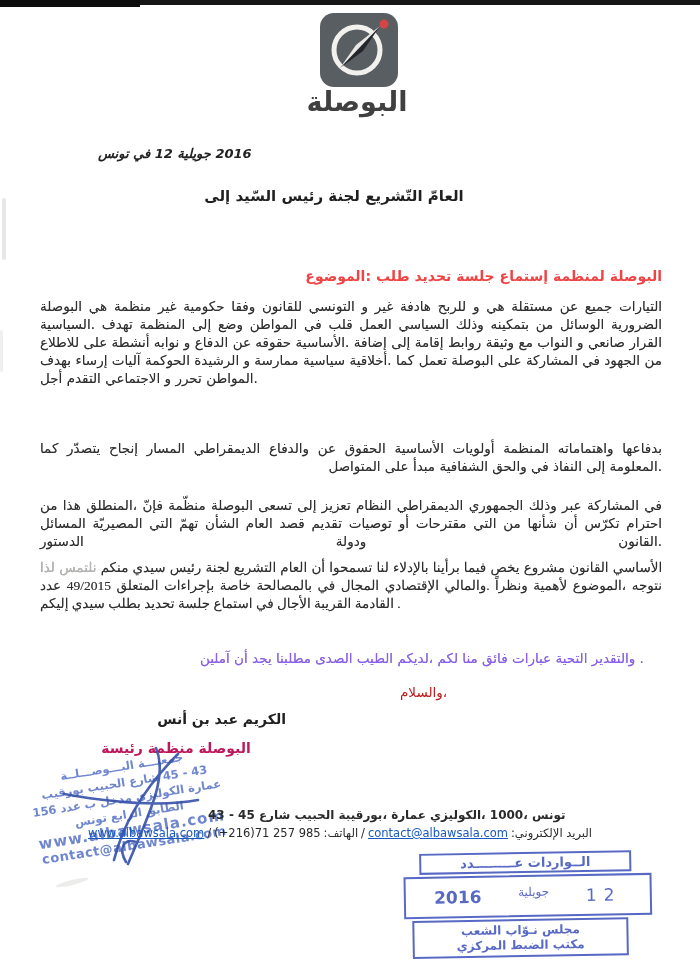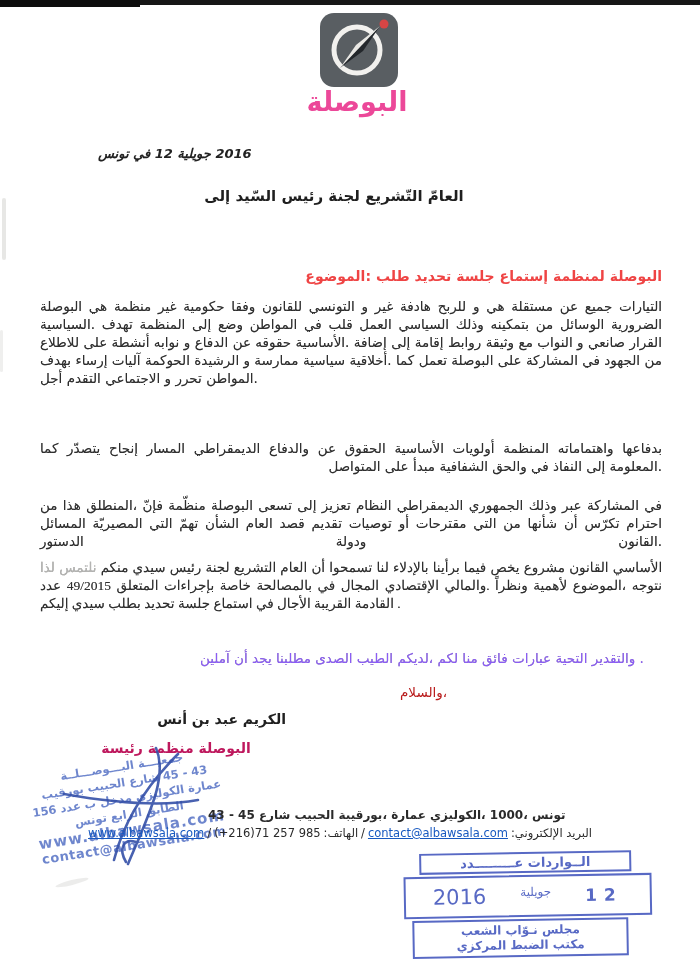--- a/index.html
+++ b/index.html
@@ -6,21 +6,21 @@
   body{width:700px;height:962px;position:relative;background:#ffffff;overflow:hidden;
        font-family:"DejaVu Sans",sans-serif;color:#2b2b2b;}
   .abs{position:absolute;}
   
   .scan-top{left:0;top:0;width:700px;height:5px;background:#161616;}
   .scan-top-blob{left:0;top:0;width:140px;height:7px;background:#0d0d0d;}
   .smudge{background:#c9c9c6;border-radius:3px;}
   
   .logo-square{left:320px;top:13px;width:78px;height:74px;}
   .wordmark{left:290px;top:86px;width:134px;text-align:center;font-size:27px;font-weight:bold;
-            color:#ec4899;letter-spacing:0px;}
+            color:#404040;letter-spacing:0px;}
   
   .date-line{left:98px;top:146px;font-size:13px;font-weight:bold;font-style:italic;color:#222;}
   .heading{left:0;top:187px;width:668px;text-align:center;font-size:15px;font-weight:bold;color:#1f1f1f;}
   .subject{right:38px;top:268px;font-size:14px;font-weight:bold;color:#ef4444;}
   .para{left:40px;width:622px;font-size:13.5px;line-height:18px;text-align:justify;color:#2e2e2e;
         direction:ltr;text-shadow:0 0 0.4px rgba(40,40,40,.45);}
   .p1{top:297px;}
   .p2{top:439px;text-align-last:right;}
   .p3{top:496px;text-align-last:justify;}
   .p4{top:559px;font-family:Liberation Serif, serif;}
@@ -39,23 +39,23 @@
   .sig-scribble{left:28px;top:742px;}
   
   .footer-address{left:208px;top:808px;font-size:12px;font-weight:bold;color:#2a2a2a;direction:ltr;}
   .footer-contact{left:88px;top:826px;font-size:11.5px;color:#2a2a2a;display:flex;gap:3px;align-items:baseline;}
   .footer-contact .flink{color:#1859c0;text-decoration:underline;}
   
   .registry-stamp{left:404px;top:852px;transform:rotate(-1deg);opacity:.92;}
   .reg-box{border:2px solid;margin-bottom:2px;text-align:center;}
   .reg-r1{margin-left:16px;width:204px;font-size:13px;font-weight:bold;padding:1px 2px;}
   .reg-r2{width:224px;height:38px;display:flex;align-items:center;justify-content:space-around;padding:0 10px;}
-  .reg-r2 .yr{font-size:21px;font-weight:normal;}
+  .reg-r2 .yr{font-size:17px;font-weight:bold;}
   .reg-r2 .mo{font-size:12px;position:relative;top:-4px;}
-  .reg-r2 .dy{font-size:17px;font-weight:bold;letter-spacing:7px;}
+  .reg-r2 .dy{font-size:17px;font-weight:normal;letter-spacing:7px;}
   .reg-r3{margin-left:8px;width:212px;font-size:12px;font-weight:bold;line-height:15px;padding:2px 0;}
 </style>
 </head>
 <body>
 
 <div class="abs scan-top"></div>
 <div class="abs scan-top-blob"></div>
 <div class="abs smudge" style="left:2px;top:198px;width:4px;height:62px;opacity:.45;"></div>
 <div class="abs smudge" style="left:0;top:330px;width:3px;height:42px;opacity:.3;"></div>
 <div class="abs smudge" style="left:55px;top:880px;width:34px;height:5px;opacity:.35;transform:rotate(-14deg);border-radius:50%;"></div>

